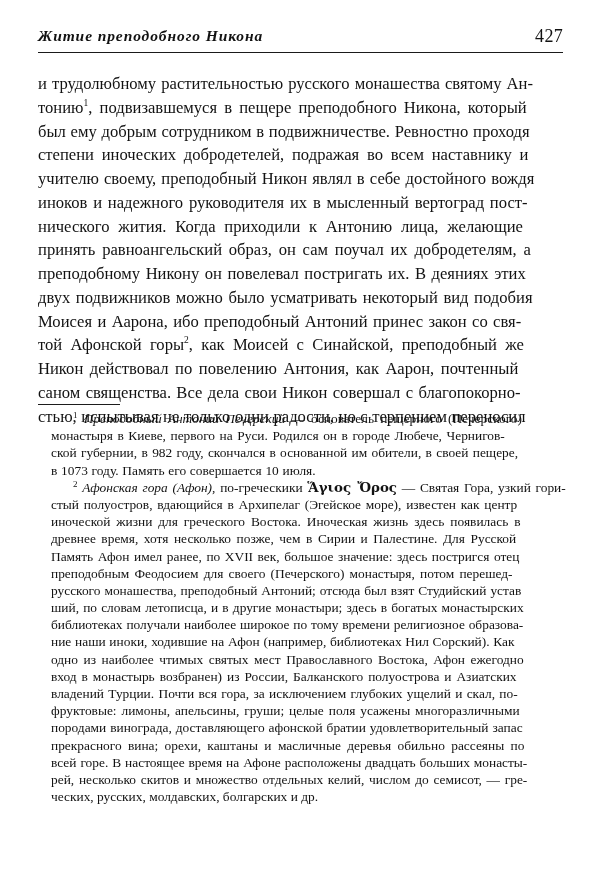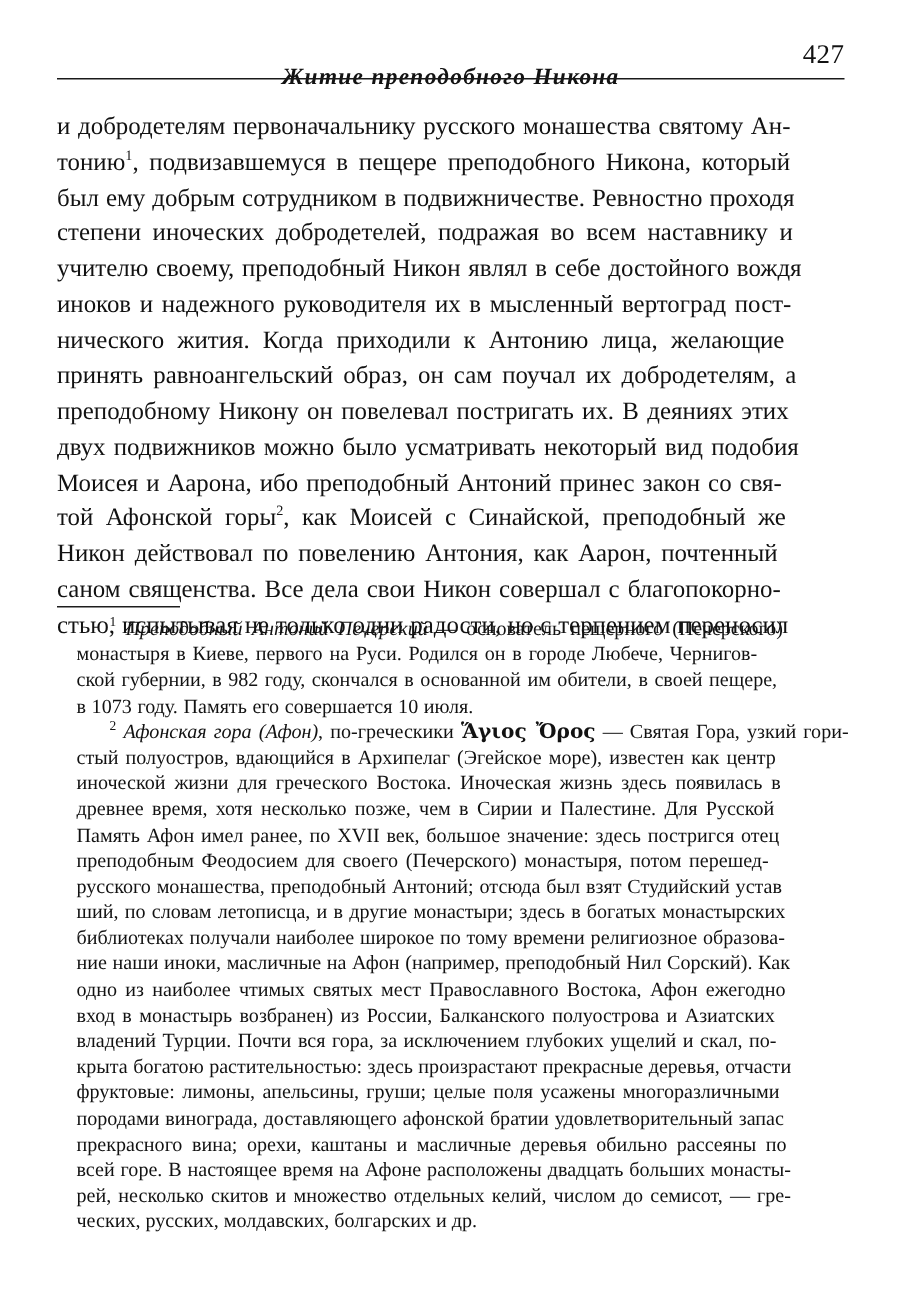--- a/index.html
+++ b/index.html
@@ -30,28 +30,27 @@
     left: 38px;
     top: 26px;
     width: 525px;
     height: 24px;
   }
   .rh-title {
     position: absolute;
     left: 0;
     top: 0;
     width: 525px;
-    text-align: center;
+    text-align: left;
     font-style: italic;
     font-weight: 700;
     font-size: 15.5px;
     letter-spacing: 0.9px;
     line-height: 20px;
     white-space: nowrap;
-    margin-top: 16px;
   }
   .rh-folio {
     position: absolute;
     right: 0;
     top: 0;
     font-size: 18px;
     line-height: 20px;
     letter-spacing: 0.3px;
   }
   .rh-rule {
@@ -120,21 +119,21 @@
 
 <div class="page">
 
   <div class="running-head">
     <div class="rh-title">Житие преподобного Никона</div>
     <div class="rh-folio">427</div>
   </div>
   <div class="rh-rule"></div>
 
   <div class="body-block">
-    <div class="body-line" style="word-spacing:1.0px">и добродетелям первоначальнику русского монашества святому Ан-</div>
+    <div class="body-line" style="word-spacing:1.0px">и трудолюбному растительностью русского монашества святому Ан-</div>
 
     <div class="body-line" style="word-spacing:3.0px"><span>тонию</span><span class="sup">1</span><span>, подвизавшемуся в пещере преподобного Никона, который</span></div>
 
     <div class="body-line" style="word-spacing:0.6px">был ему добрым сотрудником в подвижничестве. Ревностно проходя</div>
     <div class="body-line" style="word-spacing:3.6px">степени иноческих добродетелей, подражая во всем наставнику и</div>
     <div class="body-line" style="word-spacing:1.0px">учителю своему, преподобный Никон являл в себе достойного вождя</div>
     <div class="body-line" style="word-spacing:1.6px">иноков и надежного руководителя их в мысленный вертоград пост-</div>
     <div class="body-line" style="word-spacing:4.6px">нического жития. Когда приходили к Антонию лица, желающие</div>
     <div class="body-line" style="word-spacing:2.6px">принять равноангельский образ, он сам поучал их добродетелям, а</div>
     <div class="body-line" style="word-spacing:1.4px">преподобному Никону он повелевал постригать их. В деяниях этих</div>
@@ -160,25 +159,24 @@
     <div class="fn-line" style="word-spacing:1.4px"><span class="fn-indent"></span><span class="fn-mark">2</span> <span class="it">Афонская гора (Афон)</span><span>, по-греческики </span><span class="gk">Ἅγιος Ὄρος</span><span> — Святая Гора, узкий гори-</span></div>
 
     <div class="fn-line" style="word-spacing:1.4px">стый полуостров, вдающийся в Архипелаг (Эгейское море), известен как центр</div>
     <div class="fn-line" style="word-spacing:2.6px">иноческой жизни для греческого Востока. Иноческая жизнь здесь появилась в</div>
     <div class="fn-line" style="word-spacing:2.2px">древнее время, хотя несколько позже, чем в Сирии и Палестине. Для Русской</div>
     <div class="fn-line" style="word-spacing:1.2px">Память Афон имел ранее, по XVII век, большое значение: здесь постригся отец</div>
     <div class="fn-line" style="word-spacing:1.8px">преподобным Феодосием для своего (Печерского) монастыря, потом перешед-</div>
     <div class="fn-line" style="word-spacing:0.6px">русского монашества, преподобный Антоний; отсюда был взят Студийский устав</div>
     <div class="fn-line" style="word-spacing:0.8px">ший, по словам летописца, и в другие монастыри; здесь в богатых монастырских</div>
     <div class="fn-line" style="word-spacing:0.5px">библиотеках получали наиболее широкое по тому времени религиозное образова-</div>
-    <div class="fn-line" style="word-spacing:0.4px">ние наши иноки, масличные на Афон (например, преподобный Нил Сорский). Как</div>
+    <div class="fn-line" style="word-spacing:0.4px">ние наши иноки, ходившие на Афон (например, библиотеках Нил Сорский). Как</div>
     <div class="fn-line" style="word-spacing:2.2px">одно из наиболее чтимых святых мест Православного Востока, Афон ежегодно</div>
     <div class="fn-line" style="word-spacing:1.6px">вход в монастырь возбранен) из России, Балканского полуострова и Азиатских</div>
     <div class="fn-line" style="word-spacing:1.0px">владений Турции. Почти вся гора, за исключением глубоких ущелий и скал, по-</div>
-    <div class="fn-line" style="word-spacing:0.3px">крыта богатою растительностью: здесь произрастают прекрасные деревья, отчасти</div>
     <div class="fn-line" style="word-spacing:1.6px">фруктовые: лимоны, апельсины, груши; целые поля усажены многоразличными</div>
     <div class="fn-line" style="word-spacing:0.6px">породами винограда, доставляющего афонской братии удовлетворительный запас</div>
     <div class="fn-line" style="word-spacing:3.0px">прекрасного вина; орехи, каштаны и масличные деревья обильно рассеяны по</div>
     <div class="fn-line" style="word-spacing:0.6px">всей горе. В настоящее время на Афоне расположены двадцать больших монасты-</div>
     <div class="fn-line" style="word-spacing:1.4px">рей, несколько скитов и множество отдельных келий, числом до семисот, — гре-</div>
     <div class="fn-line" style="word-spacing:0px">ческих, русских, молдавских, болгарских и др.</div>
   </div>
 
 </div>
 

